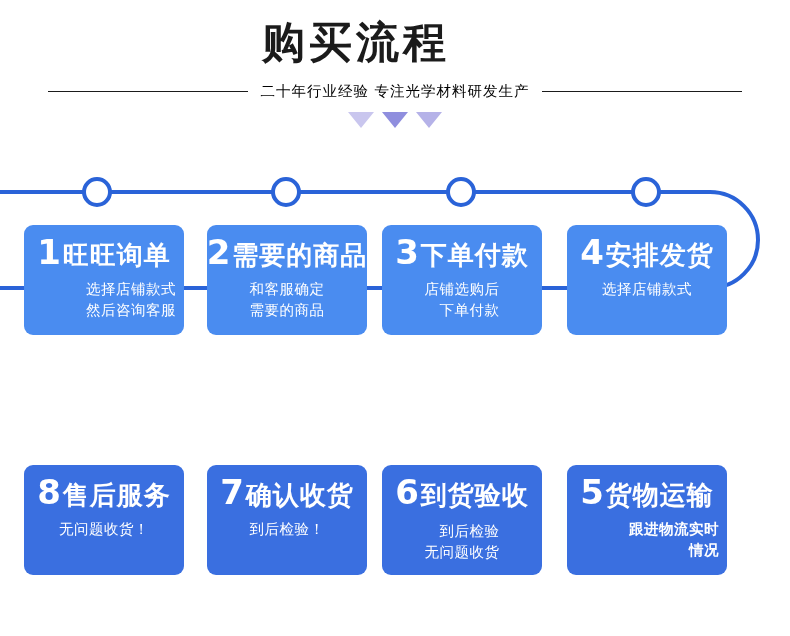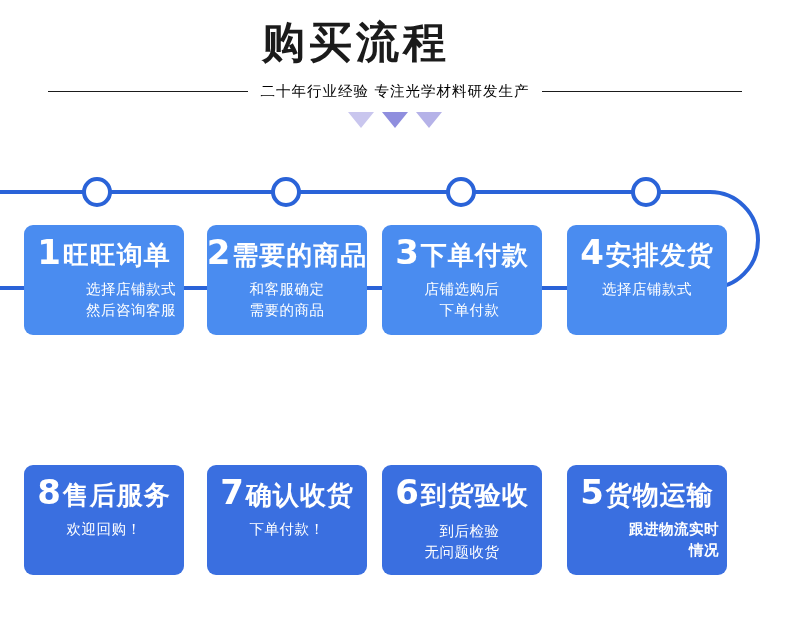--- a/index.html
+++ b/index.html
@@ -125,29 +125,29 @@
       <span class="card-title">安排发货</span>
     </div>
     <div class="card-desc center" style="white-space:pre-line;">选择店铺款式</div>
   </div>
 
   <div class="card dark" style="left:24px;top:465px;">
     <div class="card-head">
       <span class="card-num">8</span>
       <span class="card-title">售后服务</span>
     </div>
-    <div class="card-desc center" style="white-space:pre-line;">欢迎回购！</div>
+    <div class="card-desc center" style="white-space:pre-line;">无问题收货！</div>
   </div>
 
   <div class="card dark" style="left:207px;top:465px;">
     <div class="card-head">
       <span class="card-num">7</span>
       <span class="card-title">确认收货</span>
     </div>
-    <div class="card-desc center" style="white-space:pre-line;">下单付款！</div>
+    <div class="card-desc center" style="white-space:pre-line;">到后检验！</div>
   </div>
 
   <div class="card dark" style="left:382px;top:465px;">
     <div class="card-head">
       <span class="card-num">6</span>
       <span class="card-title">到货验收</span>
     </div>
     <div class="card-desc center" style="white-space:pre-line;margin-top:12px;">到后检验
 无问题收货</div>
   </div>

